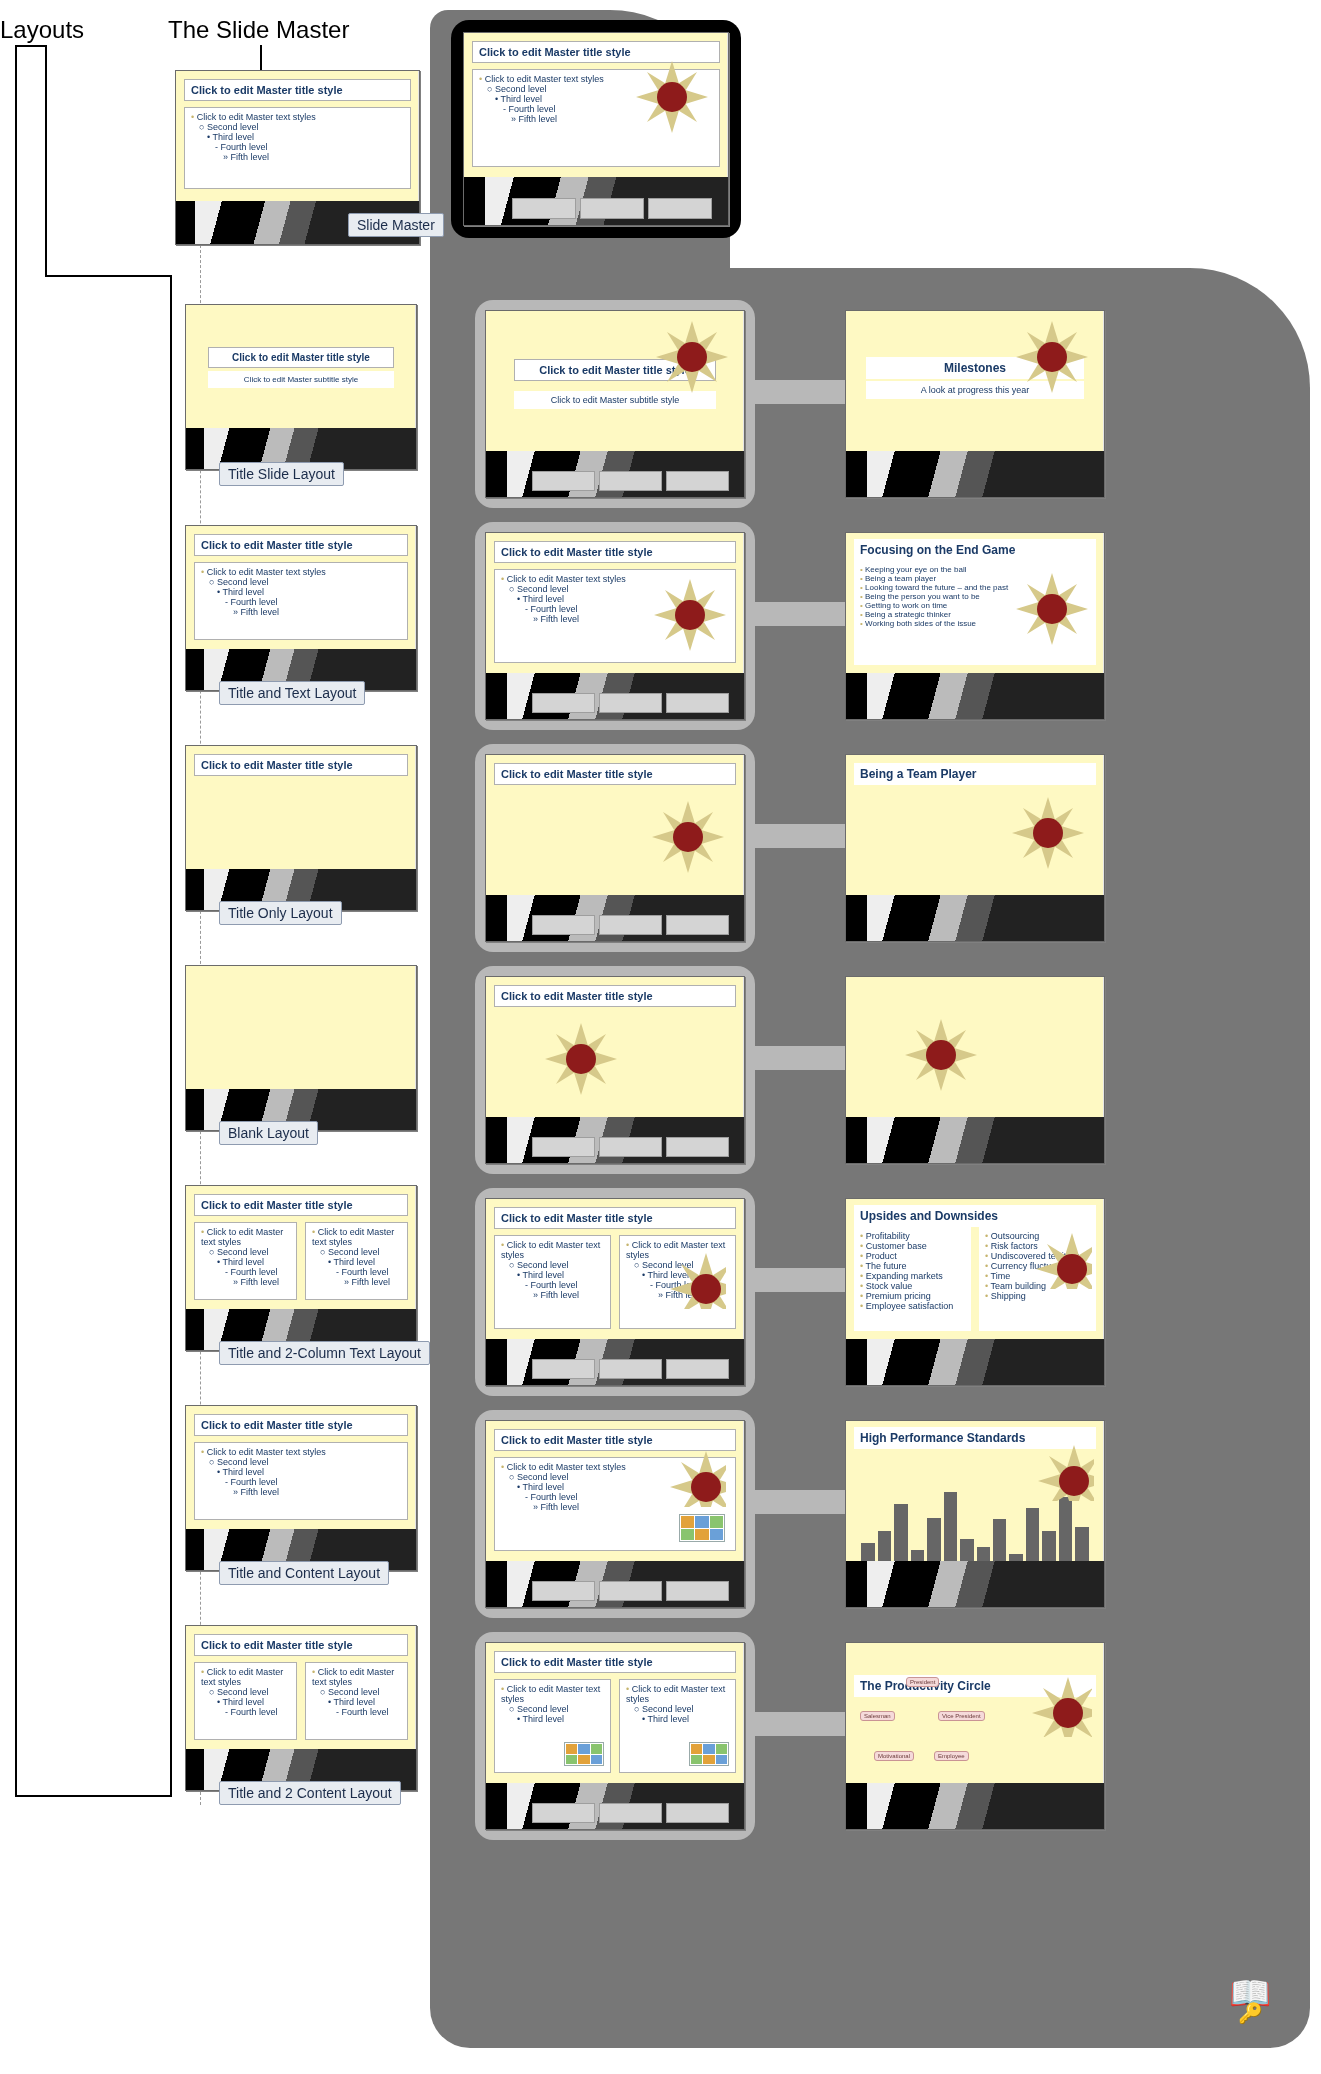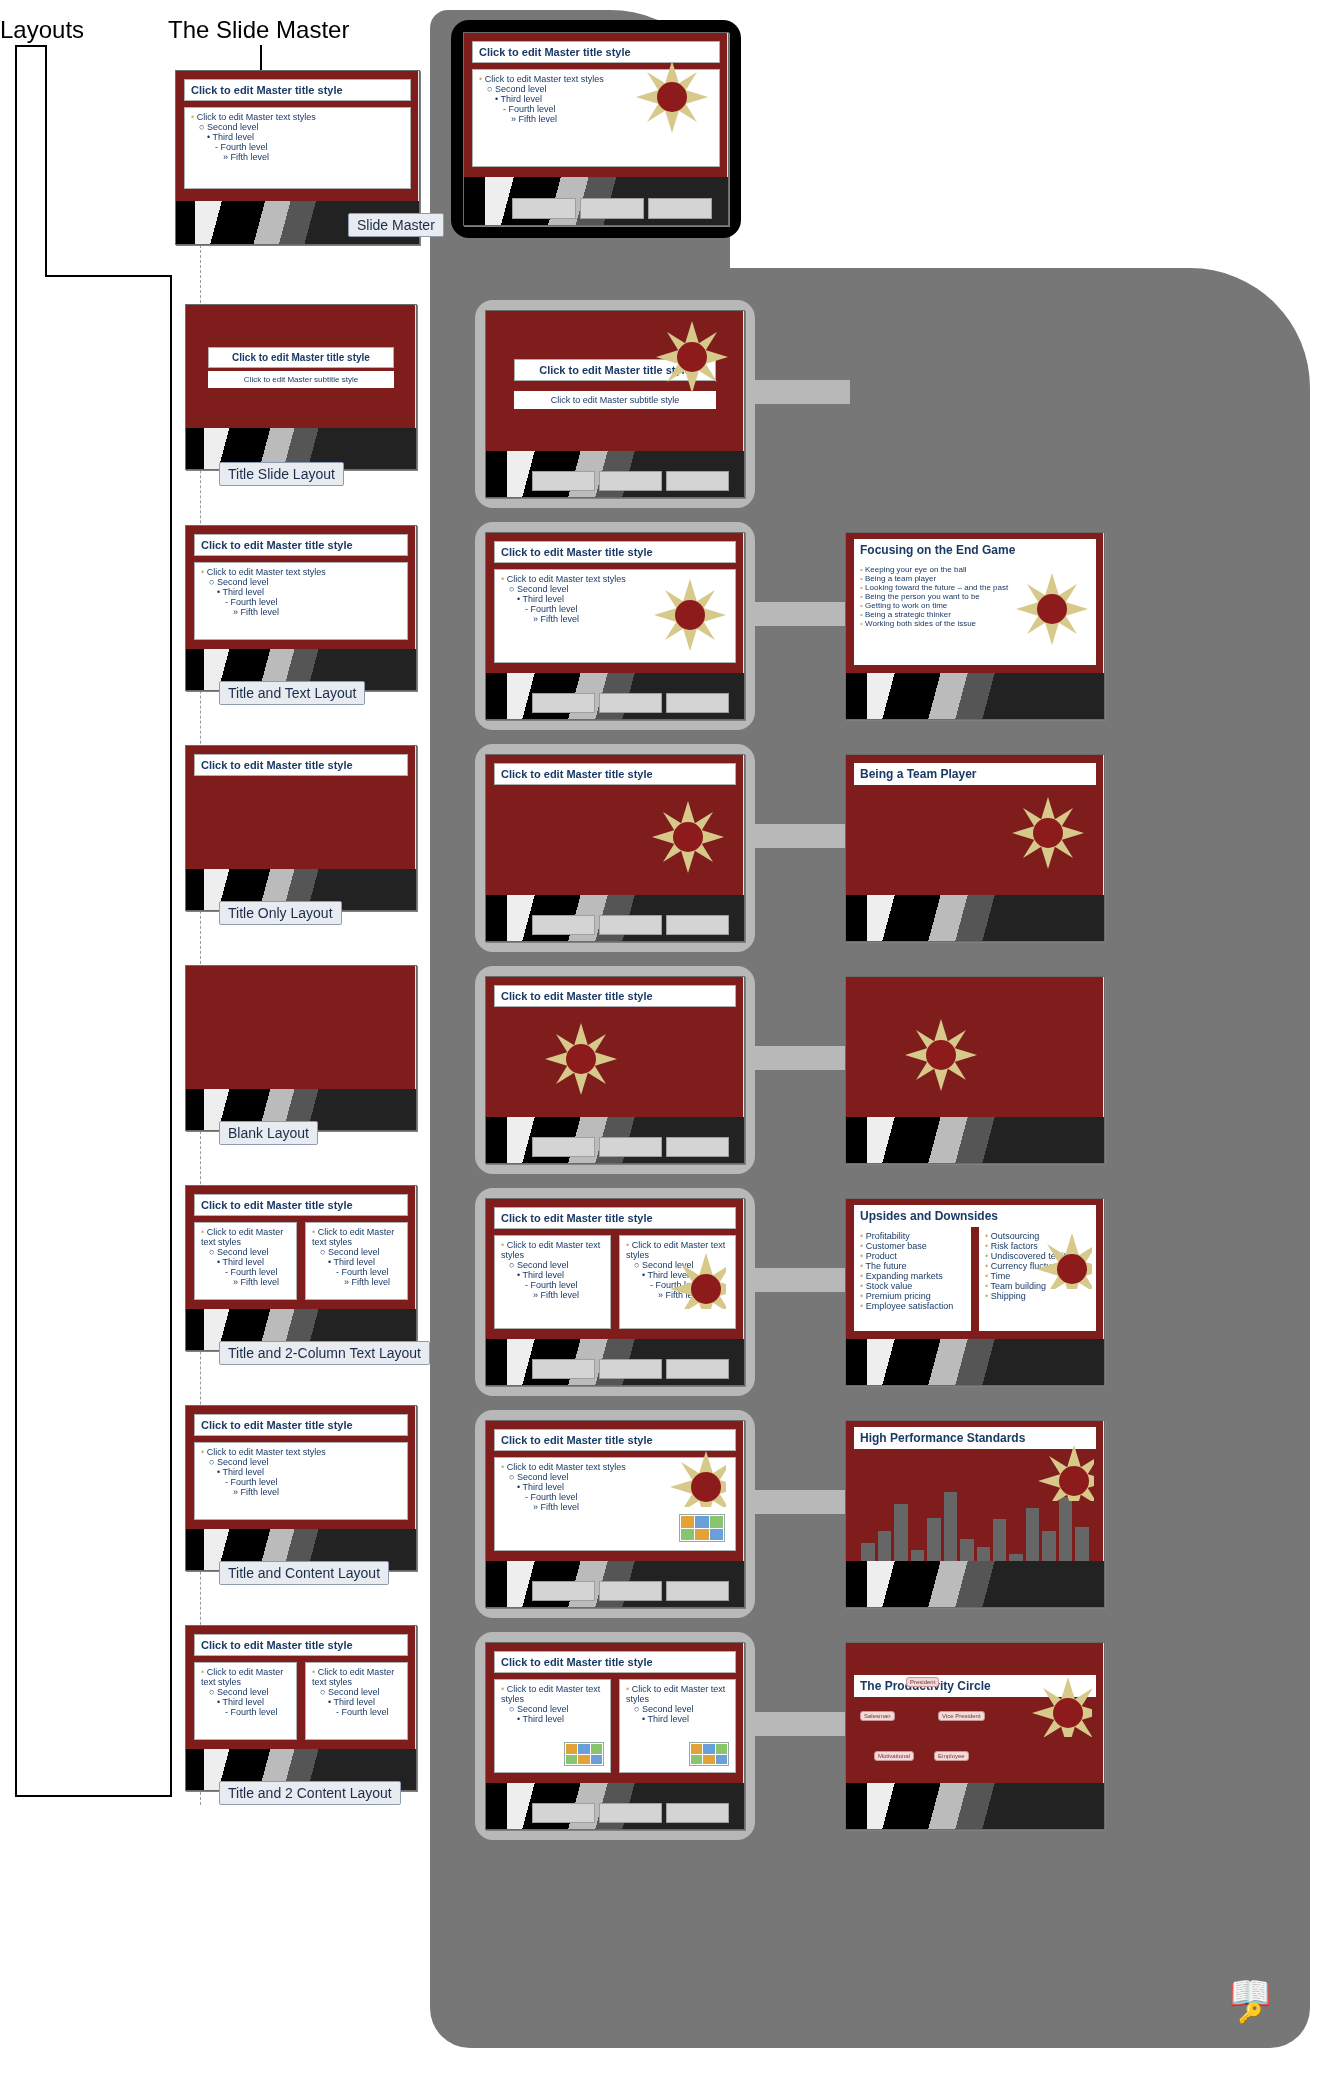--- a/index.html
+++ b/index.html
@@ -21,21 +21,21 @@
   .hd-layouts { left: 0; top: 6px; }
   .hd-master  { left: 168px; top: 6px; }
 
   .line-h { position:absolute; background:#000; height:2px; }
   .line-v { position:absolute; background:#000; width:2px; }
   .dashed-v { position:absolute; width:0; border-left:1px dashed #9a9a9a; }
 
   
   .thumb {
     position: absolute;
-    background: #7f1d1d;
+    background: #fef9c3;
     border: 1px solid #6b6b6b;
     box-shadow: 1px 1px 0 #808080, -1px -1px 0 #e5e5e5 inset;
   }
   .thumb .title-box {
     position:absolute; border:1px solid #b0b0b0;
     font-size:11px; font-weight:bold; padding:4px 6px;
     color:#1a3a66;
     background:#fff;
   }
   .thumb .body-box {
@@ -370,20 +370,28 @@
           <use href="#sun-sym"></use>
         </svg>
       <div class="footer"></div>
         <div class="placeholders">
           <span></span>
           <span></span>
           <span></span>
         </div>
     </div>
   </div>
+  <div class="thumb" style="left:845px; top:300px; width:260px; height:188px;">
+    <div class="body-box noborder center-text" style="left:20px; right:20px; top:46px; font-weight:bold; font-size:12px;">Milestones</div>
+    <div class="body-box noborder center-text" style="left:20px; right:20px; top:70px;">A look at progress this year</div>
+    <svg class="sun" style="right:12px; top:6px;">
+        <use href="#sun-sym"></use>
+      </svg>
+    <div class="footer"></div>
+  </div>
 
   <div class="connector-h" style="left:735px; top:592px; width:115px;"></div>
   <div class="frame" style="left:475px; top:512px; width:280px; height:208px;">
     <div class="thumb" style="left:10px; top:10px; right:10px; bottom:10px;">
       <div class="title-box" style="left:8px; top:8px; right:8px;">Click to edit Master title style</div>
       <div class="body-box" style="left:8px; top:36px; right:8px; height:94px;">
         <ul>
             <li><span>Click to edit Master text styles</span>
           <ul>
                 <li><span>Second level</span>

